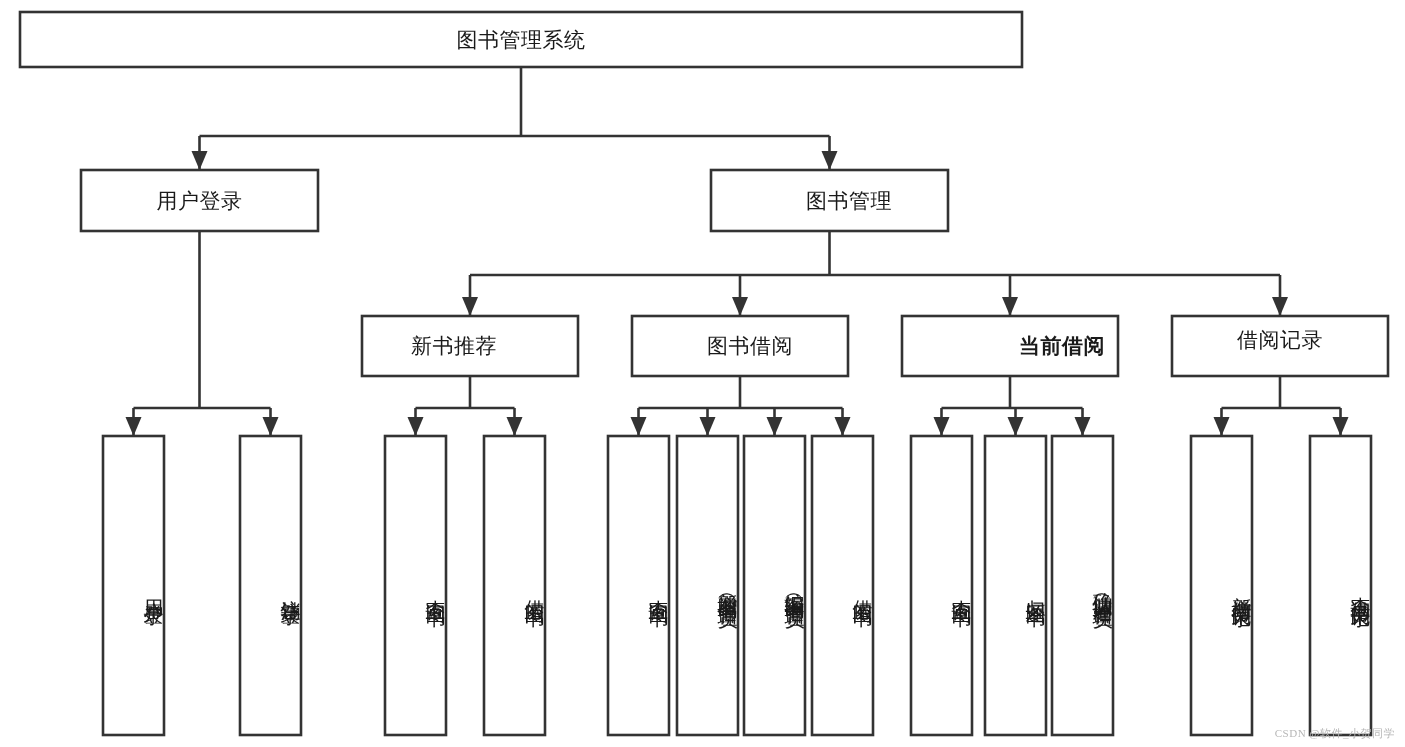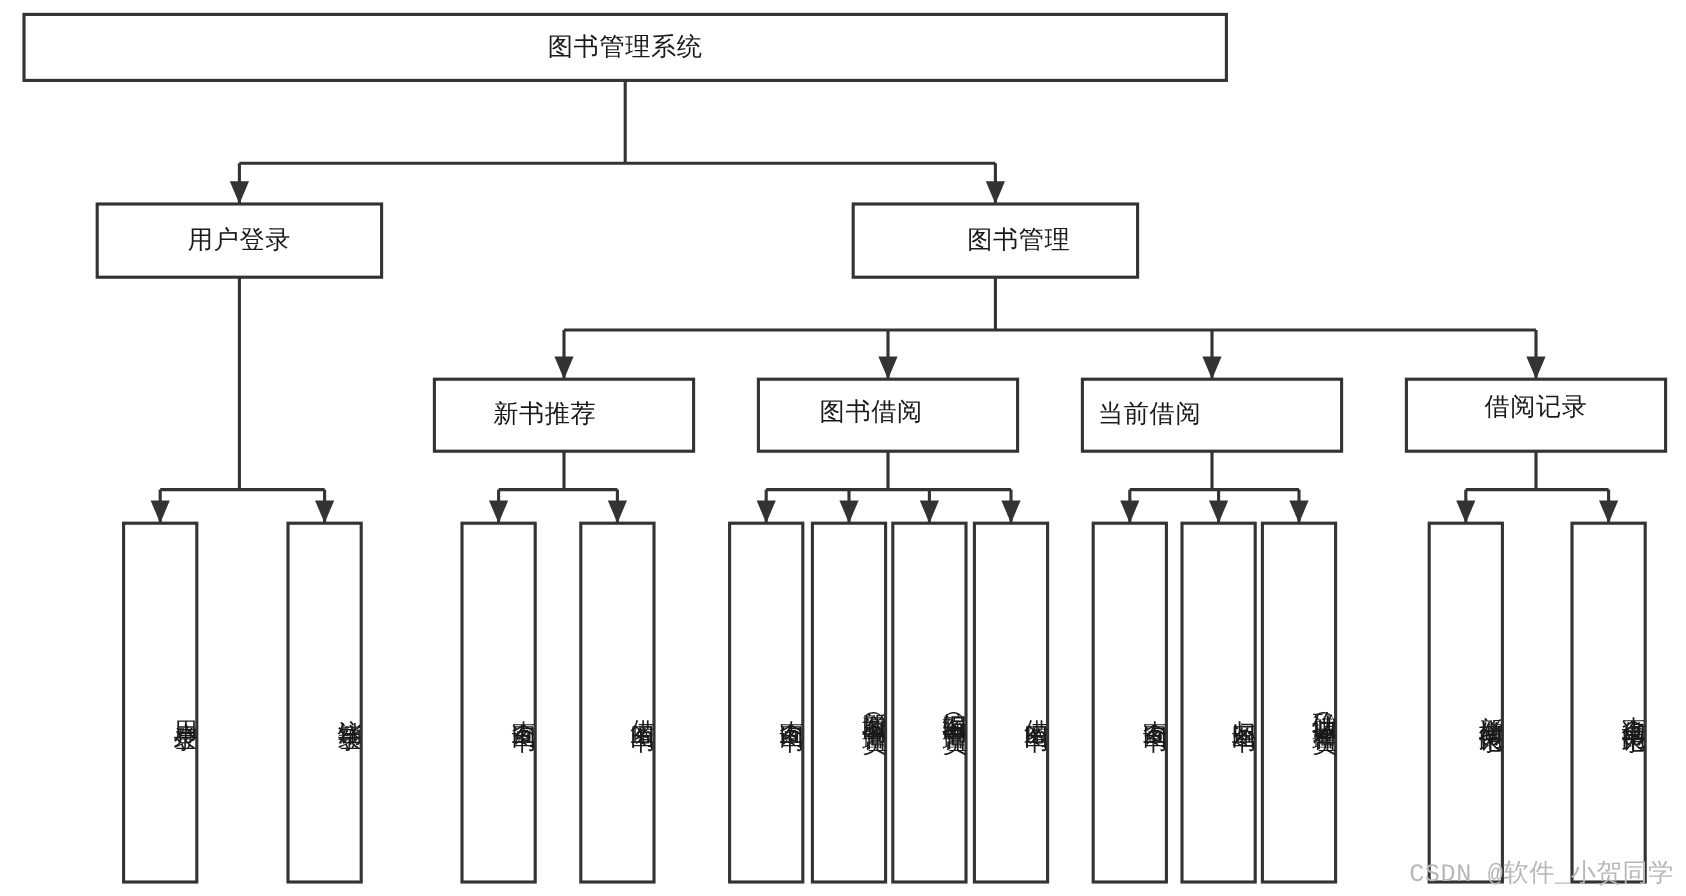--- a/index.html
+++ b/index.html
@@ -65,23 +65,23 @@
     letter-spacing: 2.5px;
     line-height: 1.05;
     align-items: flex-start;
     justify-content: center;
     padding-top: 6px;
   }
   .watermark {
     position: absolute;
     right: 10px;
     bottom: 6px;
-    font-size: 21px;
+    font-size: 11px;
     color: #b7b7b7;
-    font-family: Liberation Mono, monospace;
+    font-family: Liberation Serif, serif;
     letter-spacing: 0.5px;
     white-space: nowrap;
     user-select: none;
   }
 </style>
 </head>
 <body>
 
 <div id="diagram-root">
 
@@ -162,22 +162,22 @@
         <rect x="1191" y="436" width="61" height="299" class="node-rect"></rect>
         <rect x="1310" y="436" width="61" height="299" class="node-rect"></rect>
       </g>
   </svg>
 
   <div id="labels">
       <div class="node-label horizontal" style="left: 20px; top: 12px; width: 1002px; height: 55px;">图书管理系统</div>
       <div class="node-label horizontal" style="left: 81px; top: 170px; width: 237px; height: 61px;">用户登录</div>
       <div class="node-label horizontal" style="left: 711px; top: 170px; width: 276px; height: 61px;">图书管理</div>
       <div class="node-label horizontal" style="left: 362px; top: 316px; width: 184px; height: 60px;">新书推荐</div>
-      <div class="node-label horizontal" style="left: 632px; top: 316px; width: 188px; height: 60px; font-family: Liberation Mono, monospace;">图书借阅</div>
-      <div class="node-label horizontal" style="left: 850px; top: 316px; width: 216px; height: 60px;">当前借阅</div>
+      <div class="node-label horizontal" style="left: 656px; top: 316px; width: 188px; height: 60px;">图书借阅</div>
+      <div class="node-label horizontal" style="left: 954px; top: 316px; width: 216px; height: 60px; font-weight: bold;">当前借阅</div>
       <div class="node-label horizontal" style="left: 1172px; top: 316px; width: 216px; height: 48px;">借阅记录</div>
       <div class="node-label vertical" style="left: 103px; top: 436px; width: 61px; height: 299px;">用户登录</div>
       <div class="node-label vertical" style="left: 240px; top: 436px; width: 61px; height: 299px;">注销登录</div>
       <div class="node-label vertical" style="left: 385px; top: 436px; width: 61px; height: 299px;">查询图书</div>
       <div class="node-label vertical" style="left: 484px; top: 436px; width: 61px; height: 299px;">借阅图书</div>
       <div class="node-label vertical" style="left: 608px; top: 436px; width: 61px; height: 299px;">查询图书</div>
       <div class="node-label vertical" style="left: 677px; top: 436px; width: 61px; height: 299px;">新增图书（管理员）</div>
       <div class="node-label vertical" style="left: 744px; top: 436px; width: 61px; height: 299px;">编辑图书（管理员）</div>
       <div class="node-label vertical" style="left: 812px; top: 436px; width: 61px; height: 299px;">借阅图书</div>
       <div class="node-label vertical" style="left: 911px; top: 436px; width: 61px; height: 299px;">查询图书</div>

